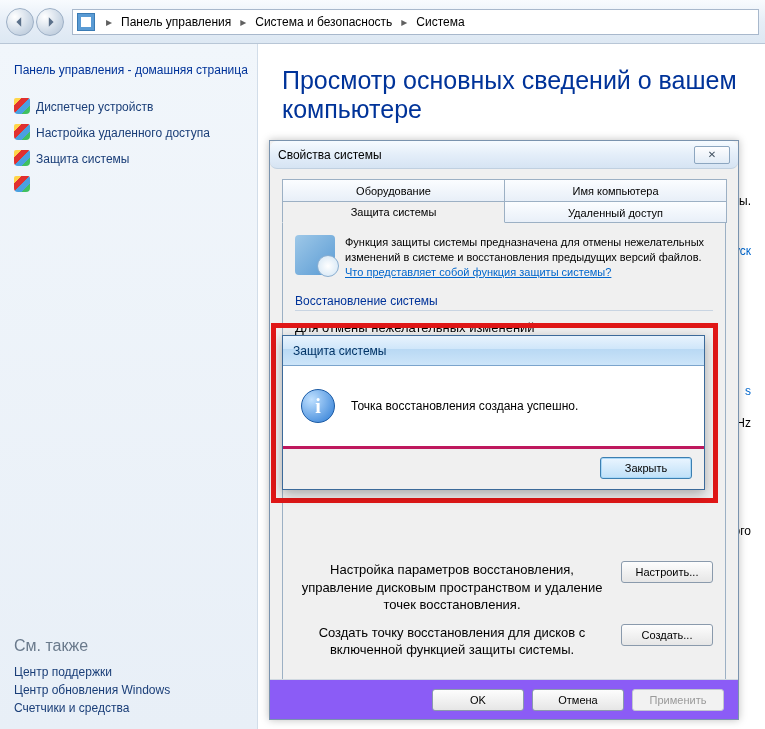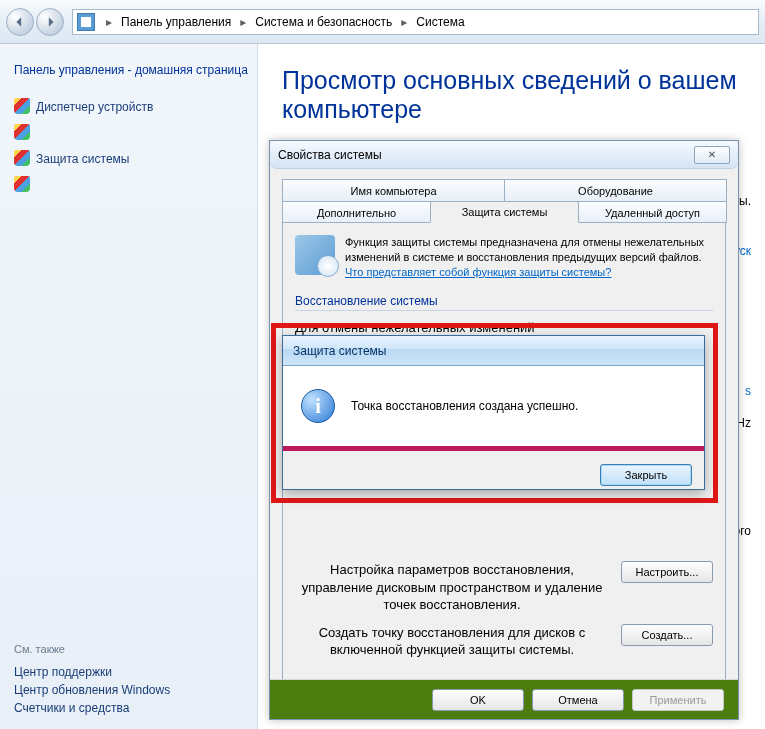--- a/index.html
+++ b/index.html
@@ -37,21 +37,21 @@
     display:flex; flex-direction:column;
   }
   .sidebar .heading { color:#003399; margin-bottom:14px; line-height:1.4; }
   .side-link { display:flex; align-items:flex-end; gap:6px; margin:5px 0; color:#1a3e78; cursor:pointer; }
   .shield {
     width:16px; height:16px; flex-shrink:0;
     background:linear-gradient(135deg,#ffd54a 0 25%,#e03030 25% 50%,#4aa0e0 50% 75%,#40c060 75% 100%);
     border-radius:2px 2px 4px 4px;
   }
   .side-spacer { flex:1; }
-  .see-also-h { color:#6a7a8c; font-size:11px; margin:8px 0 6px 0; }
+  .see-also-h { color:#6a7a8c; font-size:16px; margin:8px 0 6px 0; }
   .see-also a { display:block; color:#1a3e78; font-size:12px; margin:4px 0; text-decoration:none; cursor:pointer; }
 
   .content { flex:1; background:#fff; padding:22px 24px; font-size:12px; color:#000; position:relative; }
   .content h1 { color:#003399; font-weight:400; font-size:25px; margin-bottom:18px; }
   .content .sub { color:#6d28d9; font-size:13px; }
   .content .frag-right { position:absolute; right:14px; font-size:12px; color:#000;}
   .frag-link { color:#0066cc; position:absolute; right:14px; font-size:12px; }
 
   
   .sysprop {
@@ -107,21 +107,21 @@
     border:1px solid #3c7fb1; box-shadow:0 0 0 1px #a8d8f8 inset;
   }
   .btn.disabled { color:#9a9a9a; border-color:#c2c8ce; background:#f2f2f2; cursor:default;}
 
   .cfg-row { display:flex; gap:12px; margin-top:10px; align-items:flex-start;}
   .cfg-row .para { flex:1;text-align:center; }
 
   .sysprop-footer {
     position:absolute; bottom:0; left:0; right:0; height:40px;
     display:flex; justify-content:flex-end; align-items:center; gap:8px; padding:0 14px;
-    border-top:1px solid #d0d8e0; background:#4d7c0f;
+    border-top:1px solid #d0d8e0; background:#8b5cf6;
   }
 
   
   .redbox {
     position:absolute; left:271px; top:323px; width:447px; height:180px;
     border:5px solid #e01717; z-index:50;
   }
   .msgdlg {
     position:absolute; left:282px; top:335px; width:423px; height:155px;
     border:1px solid #3c6a9a; background:#f0f0f0; z-index:60;
@@ -136,21 +136,21 @@
   .msgdlg-body{
     height:80px; background:#fff; display:flex; align-items:center; gap:16px; padding:0 18px;
     font-size:12px;
   }
   .info-icon{
     width:34px;height:34px;border-radius:50%;background:radial-gradient(circle at 30% 30%,#bfe0ff,#2a7ad4);
     display:flex;align-items:center;justify-content:center;color:#fff;font-weight:bold;font-size:20px;font-family:Georgia,serif;
     border:1px solid #1a5aa4;
   }
   .msgdlg-footer{
-    height:40px; border-top:5px solid #be185d; display:flex; justify-content:flex-end; align-items:flex-end; padding:0 12px;
+    height:40px; border-top:3px solid #be185d; display:flex; justify-content:flex-end; align-items:center; padding:0 12px;
   }
 </style>
 </head>
 <body>
 
 <div class="navbar">
   <div class="nav-btns">
     <div class="nav-circle">
       <svg viewBox="0 0 10 10">
           <path d="M6 1 L2 5 L6 9 Z"></path>
@@ -175,20 +175,21 @@
 
 <div class="main">
   <div class="sidebar">
     <div class="heading">Панель управления - домашняя страница</div>
     <div class="side-link">
       <span class="shield"></span>
       <span>Диспетчер устройств</span>
     </div>
     <div class="side-link">
       <span class="shield"></span>
+      <span>Настройка удаленного доступа</span>
     </div>
     <div class="side-link">
       <span class="shield"></span>
       <span>Защита системы</span>
     </div>
     <div class="side-link">
       <span class="shield"></span>
     </div>
     <div class="side-spacer"></div>
     <div class="see-also-h">См. также</div>
@@ -212,25 +213,24 @@
 
 <div class="sysprop">
   <div class="sysprop-title">
     <span>Свойства системы</span>
     <span class="spacer"></span>
     <span class="close-x">✕</span>
   </div>
   <div class="sysprop-body">
     <div class="tabs">
       <div class="tabrow">
+        <div class="tab">Оборудование</div>
         <div class="tab">Имя компьютера</div>
-        <div class="tab">Оборудование</div>
       </div>
       <div class="tabrow">
-        <div class="tab">Дополнительно</div>
         <div class="tab active">Защита системы</div>
         <div class="tab">Удаленный доступ</div>
       </div>
     </div>
     <div class="tabpanel">
       <div class="protect-desc">
         <div class="protect-icon"></div>
         <div>
           <span>Функция защиты системы предназначена для отмены нежелательных изменений в системе и восстановления предыдущих версий файлов. </span>
           <span class="desc-link">Что представляет собой функция защиты системы?</span>

